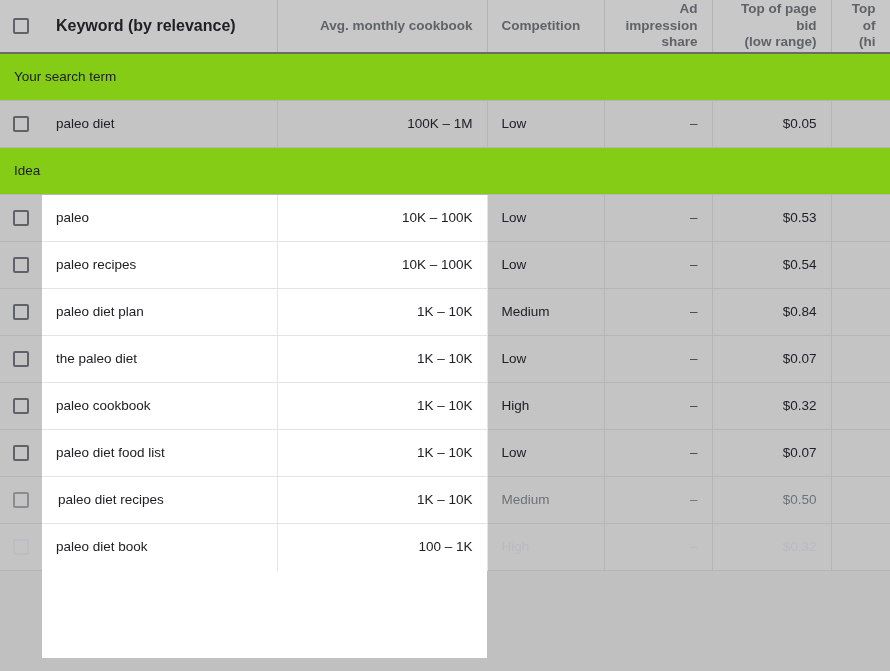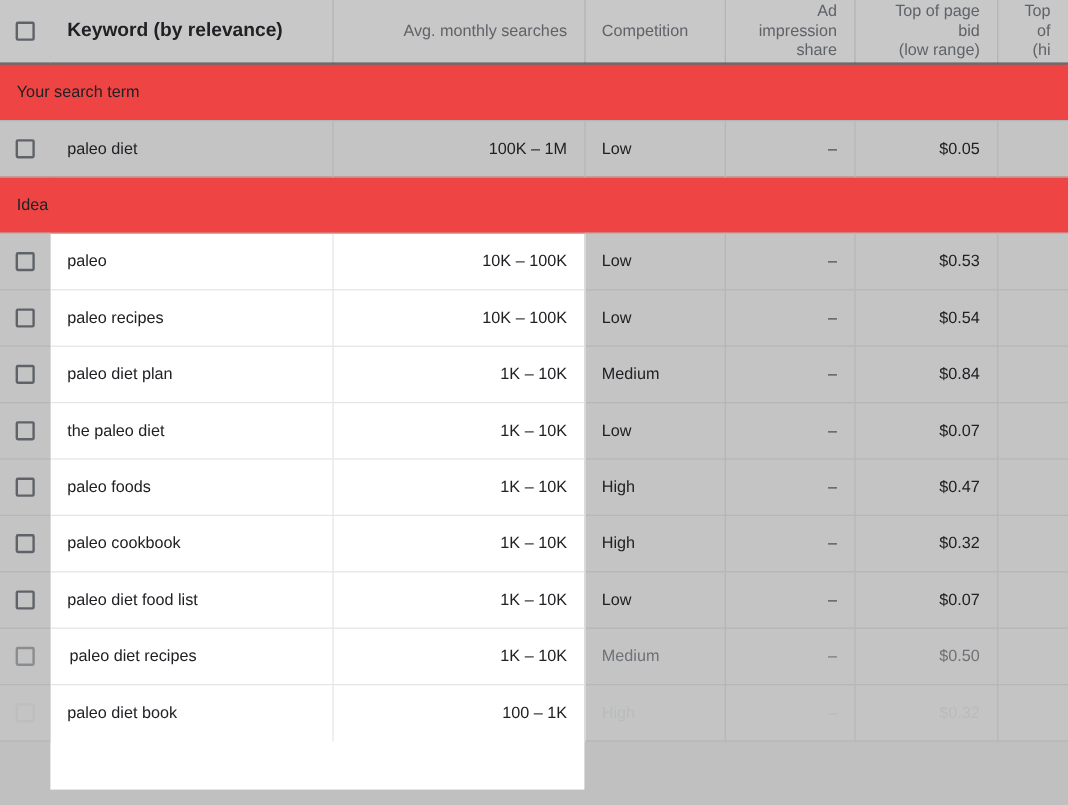--- a/index.html
+++ b/index.html
@@ -35,40 +35,40 @@
   col.c-comp { width:117px; }
   col.c-imp  { width:108px; }
   col.c-low  { width:119px; }
   col.c-high { width:59px; }
 
   
   thead th {
     height:53px;
     background:#c8c8c8;
     font-size:13.5px;
-    font-weight:normal;
+    font-weight:bold;
     color:#5f6368;
     padding:0 14px;
     vertical-align:middle;
     border-right:1px solid #b4b4b4;
     line-height:1.25;
   }
   thead th.th-chk { border-right:none; padding:0; text-align:center; }
   thead th.th-kw {
     text-align:left; color:#202124; font-weight:bold; font-size:16px;
     border-right:1px solid #b4b4b4;
   }
   thead th.num { text-align:right; }
   thead th.left { text-align:left;margin-top:12px; }
   thead tr { border-bottom:2px solid #6b6b6b; }
 
   
   tr.section td {
     height:47px;
-    background:#ef4444;
+    background:#84cc16;
     font-size:13.5px;
     color:#202124;
     padding-left:14px;
     border-bottom:1px solid #b6b6b6;
     border-top:1px solid #b6b6b6;
   }
 
   
   tr.data td {
     height:47px;
@@ -138,21 +138,21 @@
 
     <thead>
       <tr>
         <th class="th-chk">
           <span class="box"></span>
         </th>
         <th class="th-kw">
           <span>Keyword (by relevance)</span>
         </th>
         <th class="num">
-          <span>Avg. monthly searches</span>
+          <span>Avg. monthly cookbook</span>
         </th>
         <th class="left">
           <span>Competition</span>
         </th>
         <th class="num">
           <span>Ad impression</span><br>
           <span>share</span>
         </th>
         <th class="num">
           <span>Top of page bid</span><br>
@@ -212,29 +212,20 @@
           <td class="cell-chk"><span class="box"></span></td>
           <td class="cell-kw left"><span>the paleo diet</span></td>
           <td class="cell-avg num"><span>1K – 10K</span></td>
           <td class="cell-comp left dim"><span>Low</span></td>
           <td class="cell-imp num dim"><span class="dash">–</span></td>
           <td class="cell-low num dim"><span>$0.07</span></td>
           <td class="cell-high num dim last"><span></span></td>
         </tr>
         <tr class="data lit">
           <td class="cell-chk"><span class="box"></span></td>
-          <td class="cell-kw left"><span>paleo foods</span></td>
-          <td class="cell-avg num"><span>1K – 10K</span></td>
-          <td class="cell-comp left dim"><span>High</span></td>
-          <td class="cell-imp num dim"><span class="dash">–</span></td>
-          <td class="cell-low num dim"><span>$0.47</span></td>
-          <td class="cell-high num dim last"><span></span></td>
-        </tr>
-        <tr class="data lit">
-          <td class="cell-chk"><span class="box"></span></td>
           <td class="cell-kw left"><span>paleo cookbook</span></td>
           <td class="cell-avg num"><span>1K – 10K</span></td>
           <td class="cell-comp left dim"><span>High</span></td>
           <td class="cell-imp num dim"><span class="dash">–</span></td>
           <td class="cell-low num dim"><span>$0.32</span></td>
           <td class="cell-high num dim last"><span></span></td>
         </tr>
         <tr class="data lit">
           <td class="cell-chk"><span class="box"></span></td>
           <td class="cell-kw left"><span>paleo diet food list</span></td>

